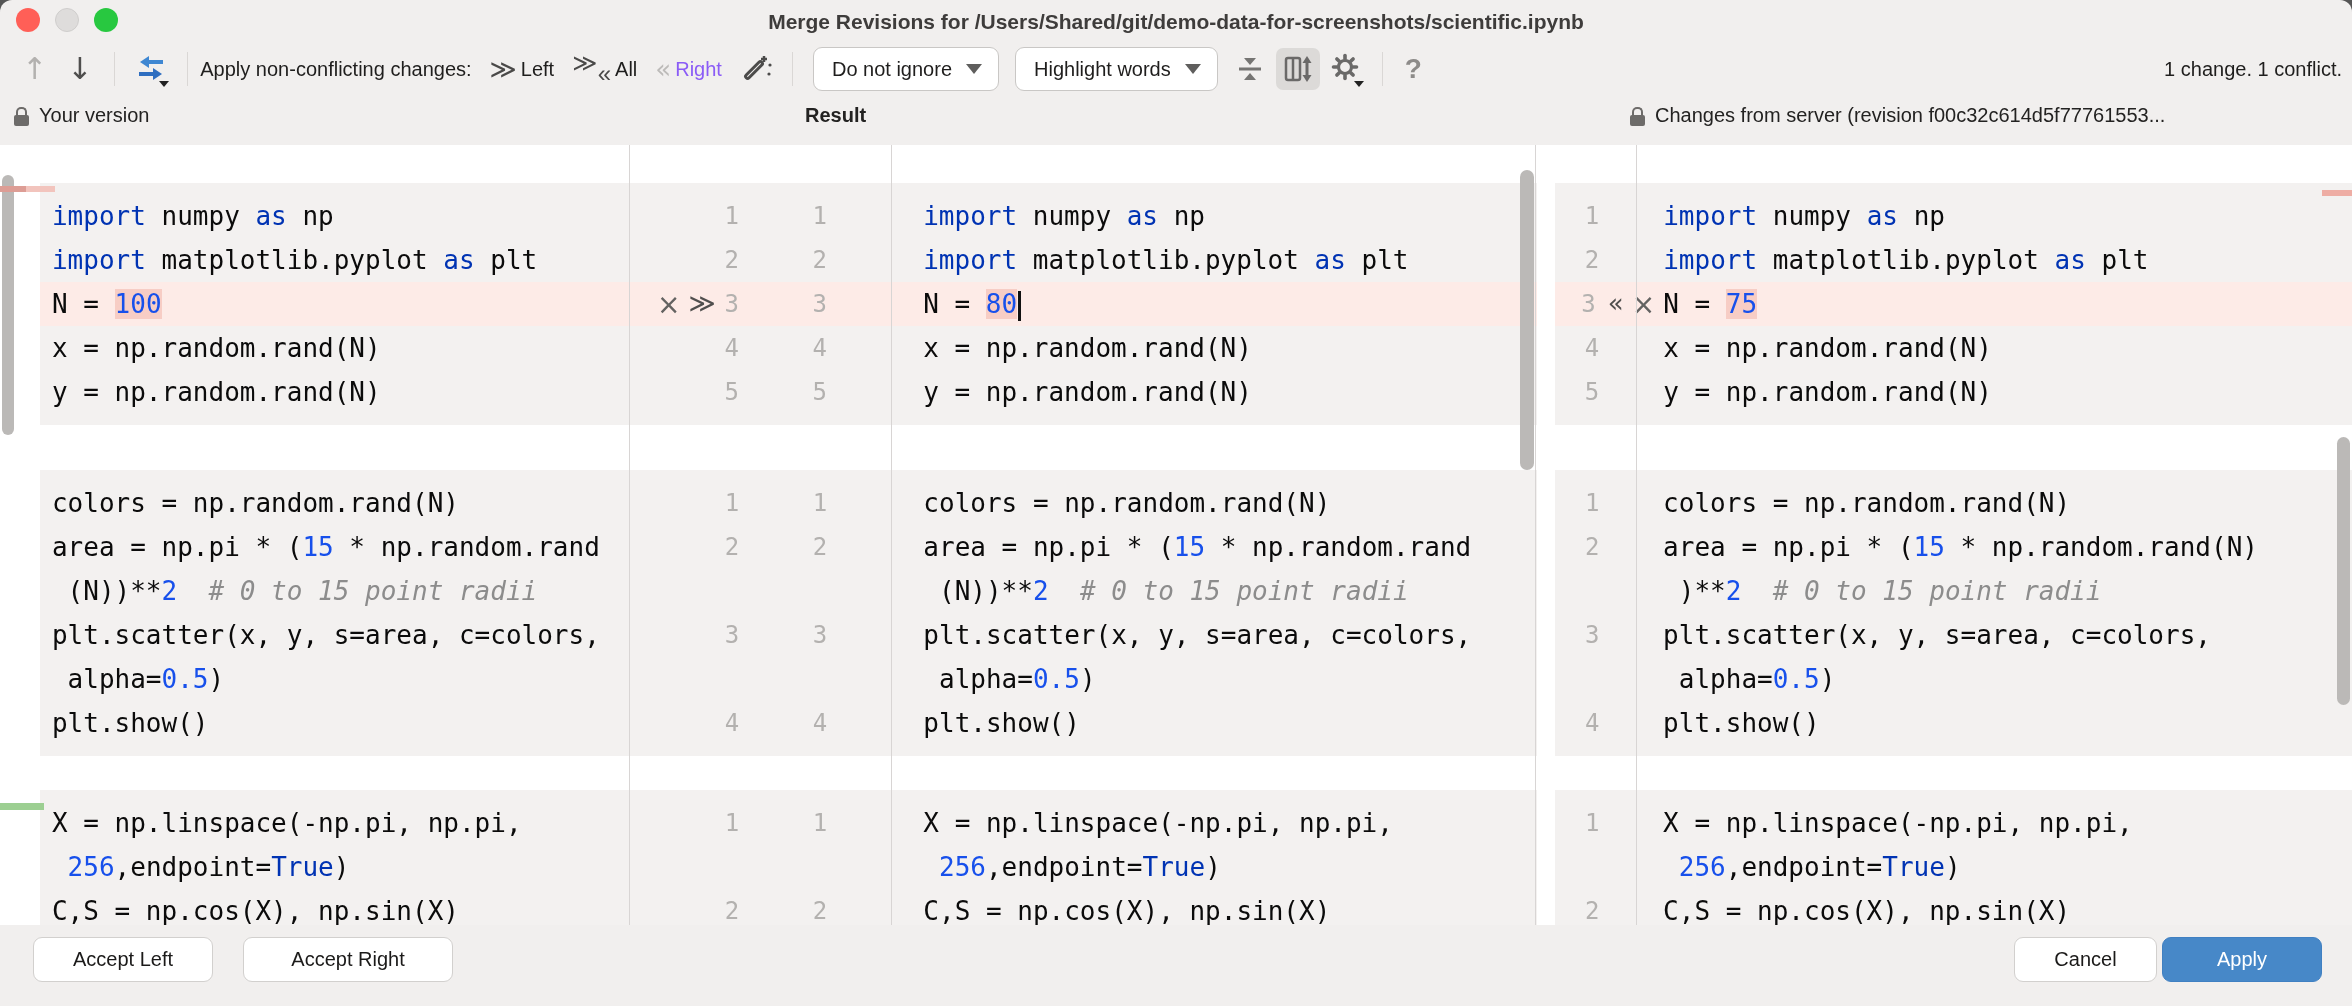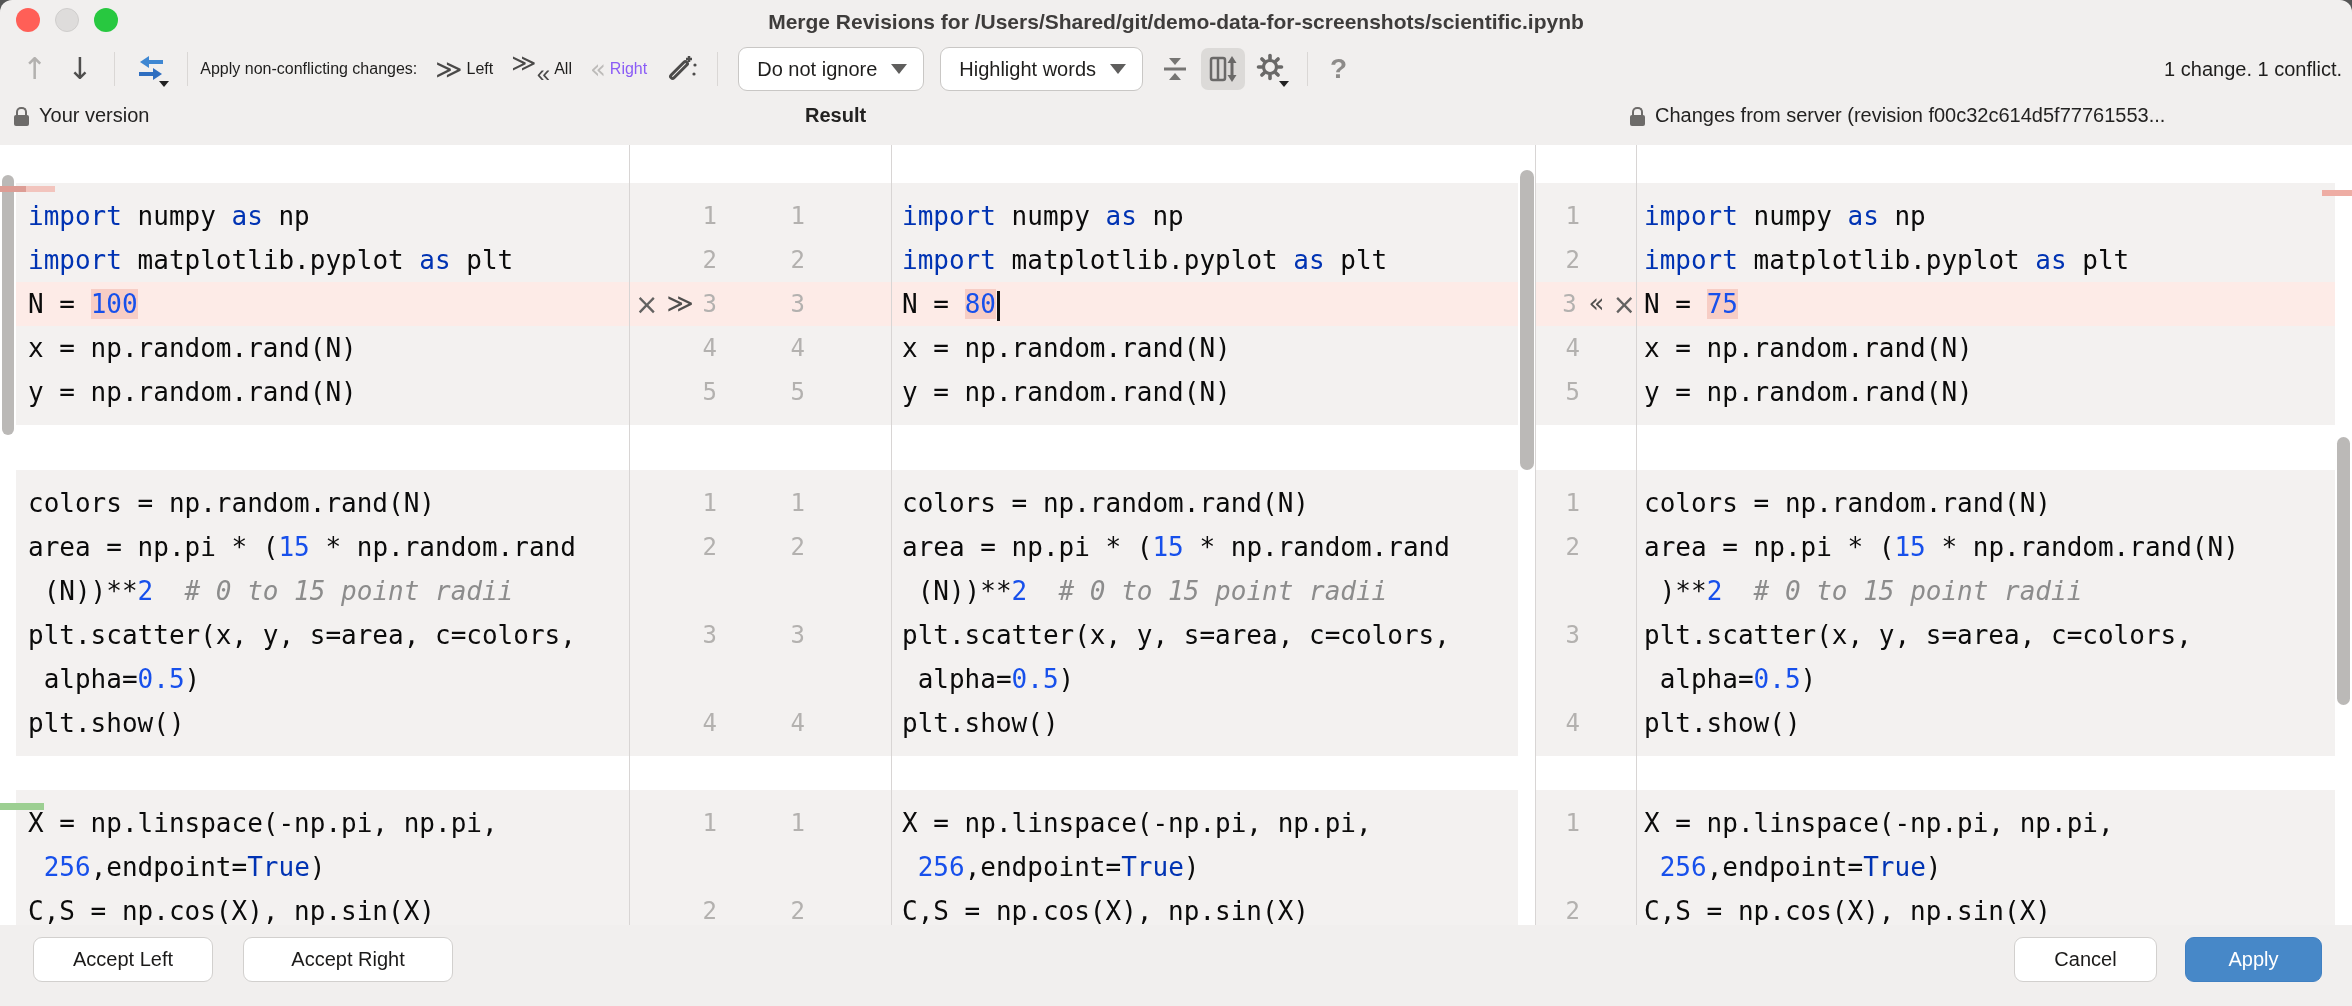--- a/index.html
+++ b/index.html
@@ -10,21 +10,21 @@
   #titlebar{position:relative;height:40px;}
   .tl{position:absolute;top:8px;width:24px;height:24px;border-radius:50%;}
   .tl.red{left:16px;background:#ff5f57;}
   .tl.gray{left:55px;background:#dedcdb;border:1px solid #cfcdcc;box-sizing:border-box;}
   .tl.green{left:94px;background:#28c840;}
   #wtitle{position:absolute;left:0;right:0;top:0;height:40px;line-height:44px;text-align:center;
           font-size:21px;font-weight:bold;color:#3e3c3b;white-space:nowrap;}
 
   
   #toolbar{position:relative;height:58px;display:flex;align-items:center;padding-left:12px;}
-  .tbtxt{font-size:16px;color:#1f1e1d;white-space:nowrap;}
+  .tbtxt{font-size:20px;color:#1f1e1d;white-space:nowrap;}
   .tbtxt.dis{color:#8b5cf6;}
   .arrow{font-size:30px;line-height:30px;padding:0 10px;font-family:"DejaVu Sans",sans-serif;}
   .arrow.up{color:#b3b1af;}
   .arrow.down{color:#4f4e4d;}
   .sep{width:1px;height:34px;background:#dad7d5;margin:0 12px;}
   .chev{font-size:26px;color:#4a4948;font-family:"DejaVu Sans",sans-serif;padding:0 4px;}
   .chev.dis{color:#bdbbb9;}
   .allico{display:inline-block;padding:0 4px;}
   .allico .c1{display:inline-block;transform:translateY(-6px);font-size:24px;color:#4a4948;}
   .allico .c2{display:inline-block;transform:translateY(5px);font-size:24px;color:#4a4948;margin-left:-4px;}
@@ -40,21 +40,21 @@
   
   #phead{position:relative;height:47px;}
   .phlbl{position:absolute;top:6px;display:flex;align-items:center;gap:10px;font-size:20px;color:#232221;white-space:nowrap;}
   .lock{position:relative;width:15px;height:11px;background:#6d6b69;border-radius:2px;margin-top:9px;}
   .lock:before{content:"";position:absolute;left:2px;top:-8px;width:7px;height:8px;border:2.5px solid #6d6b69;
                border-bottom:none;border-radius:5px 5px 0 0;}
 
   
   #editor{position:relative;height:780px;overflow:hidden;background:#ffffff;}
   .gap{background:#ffffff;}
-  .block{display:flex;align-items:flex-end;}
+  .block{display:flex;align-items:flex-end;margin-left:24px;}
   .col{box-sizing:border-box;background:#f3f1f0;padding-top:11px;padding-bottom:11px;}
   .track{background:#ffffff;padding:0;}
   .w-trackL{width:16px;}
   .w-codeL{width:613px;}
   .w-gutM{width:262px;}
   .w-codeR{width:627px;}
   .w-trackM{width:18px;}
   .w-gutR{width:100px;}
   .w-codeRt{width:699px;}
   .w-trackR{flex:1;}
@@ -434,15 +434,15 @@
     <div class="stripe" style="left:0;top:41px;width:26px;background:#dd9d95;"></div>
     <div class="stripe" style="left:26px;top:41px;width:29px;background:#f2c4bd;"></div>
     <div class="stripe" style="left:0;top:658px;width:44px;height:7px;background:#9ccf92;"></div>
     <div class="stripe" style="left:2322px;top:45px;width:30px;background:#eeada4;"></div>
   </div>
 
   <div id="footer">
     <div class="btn" style="left:33px;width:180px;">Accept Left</div>
     <div class="btn" style="left:243px;width:210px;">Accept Right</div>
     <div class="btn" style="right:195px;width:143px;">Cancel</div>
-    <div class="btn primary" style="right:30px;width:137px;">Apply</div>
+    <div class="btn primary" style="right:30px;width:160px;">Apply</div>
   </div>
 </div>
 
 </body></html>

